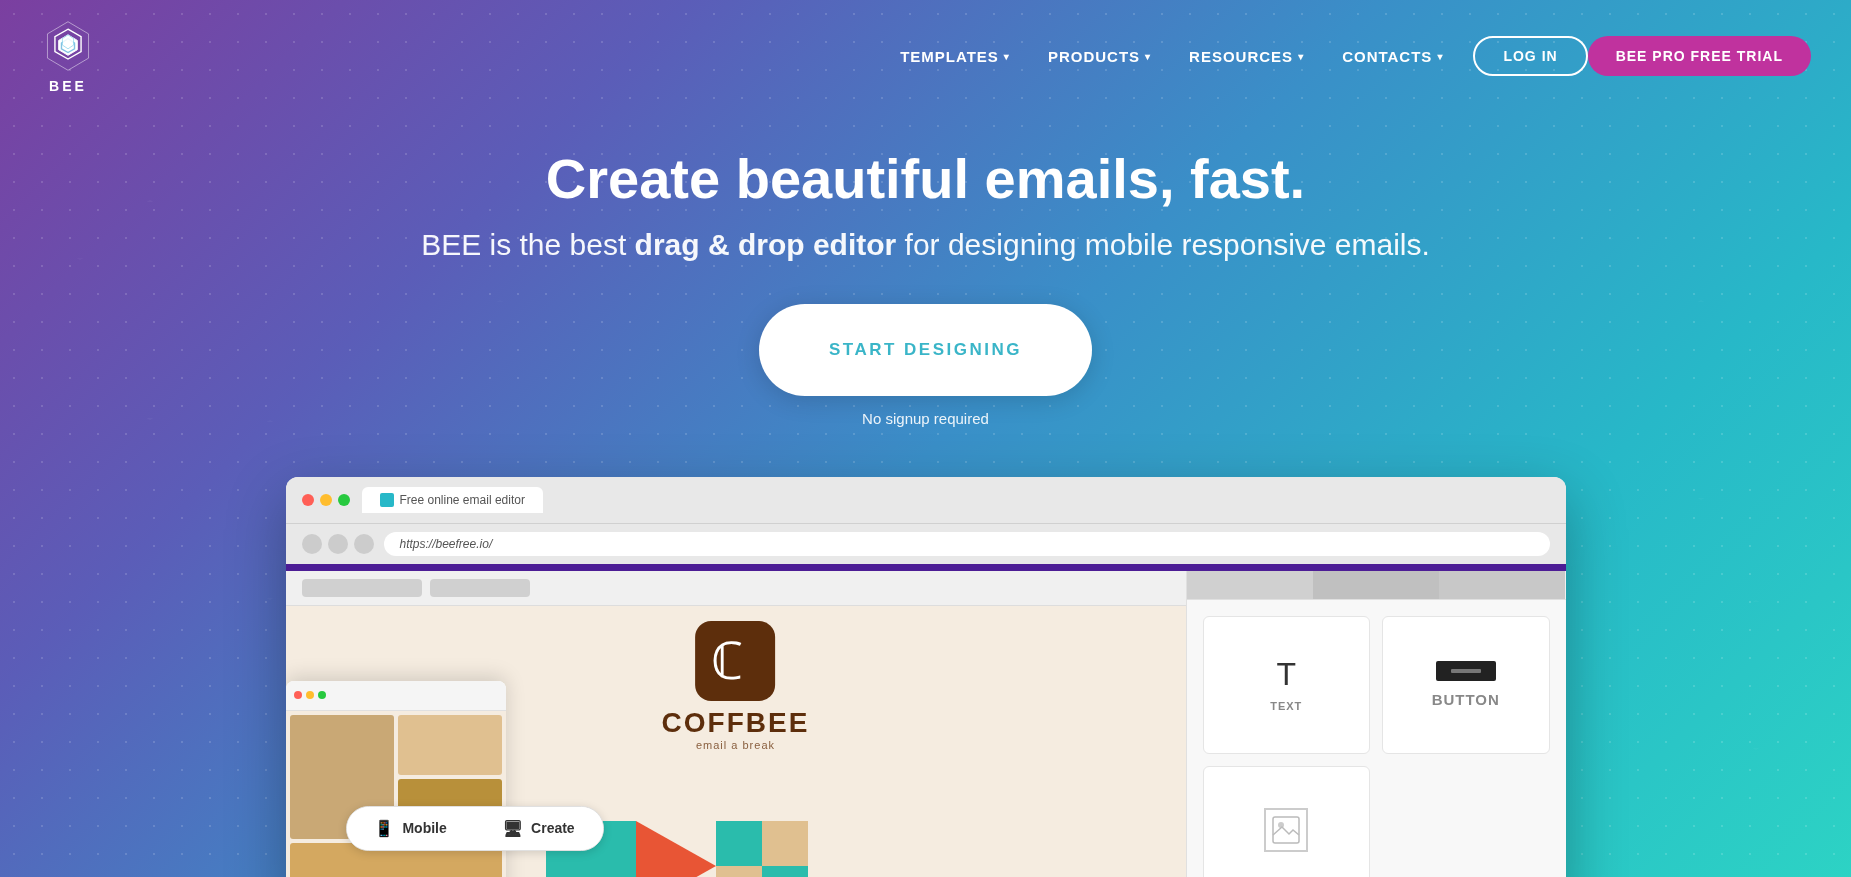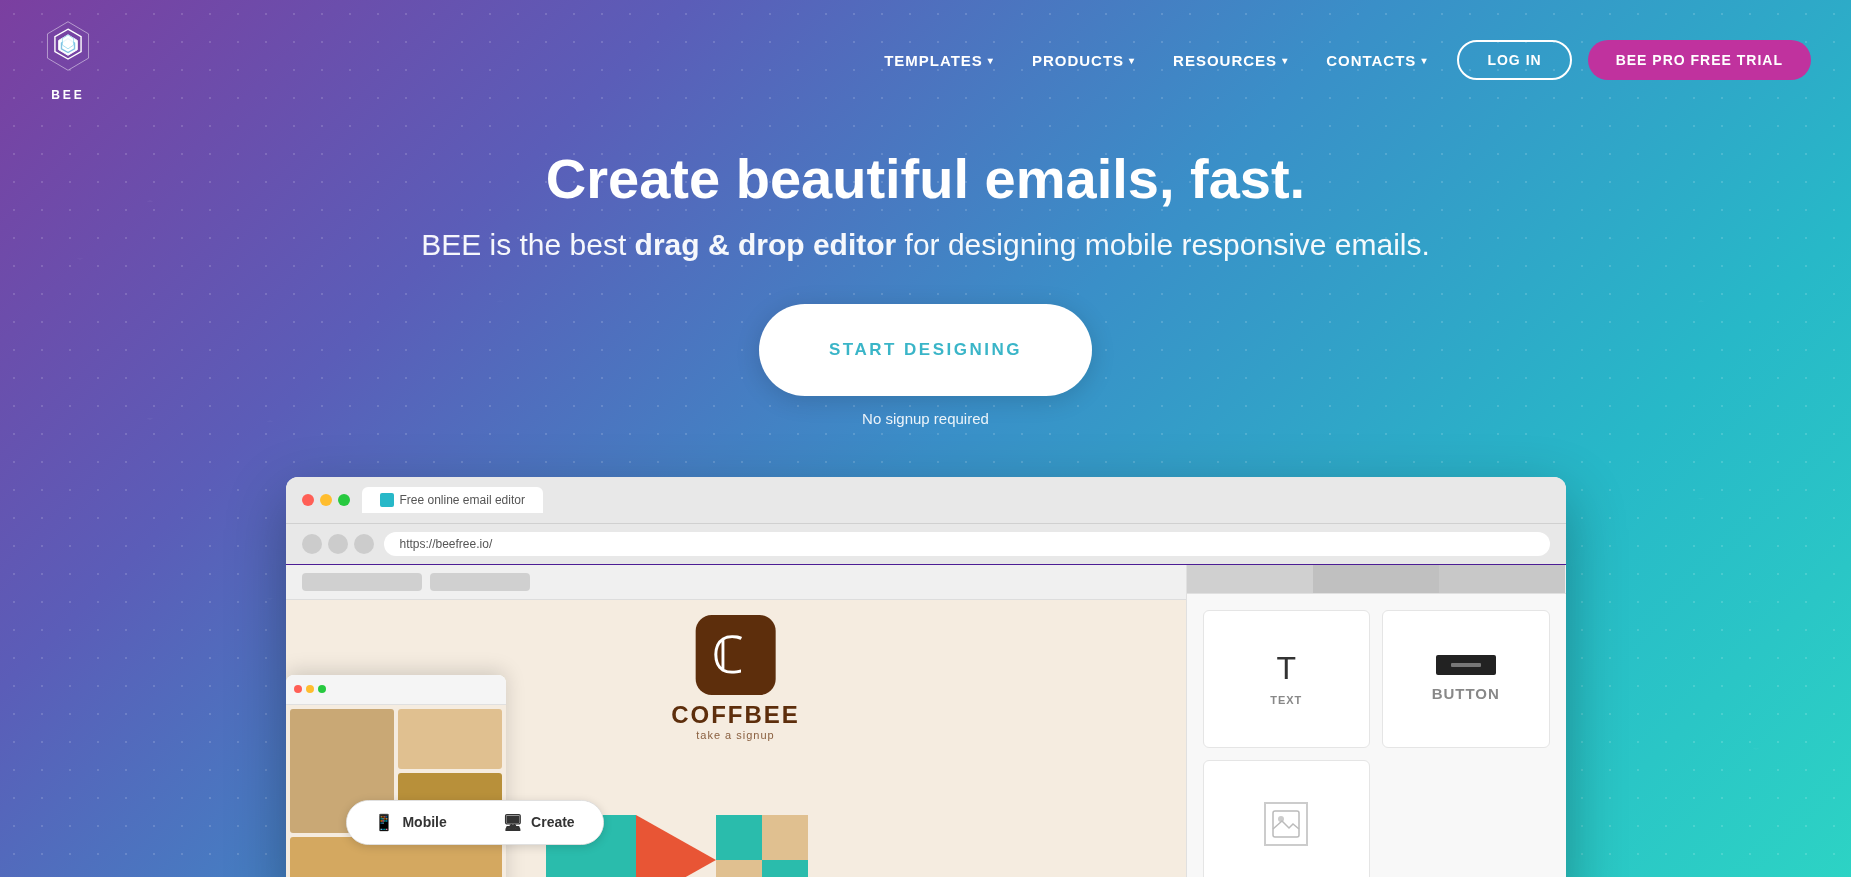--- a/index.html
+++ b/index.html
@@ -18,25 +18,25 @@
     .nav-logo {
       display: flex;
       flex-direction: column;
       align-items: center;
       margin-right: auto;
       color: white;
       text-decoration: none;
     }
     .nav-logo svg { width: 56px; height: 56px; }
     .nav-logo-text {
-      font-size: 12px;
+      font-size: 14px;
       font-weight: bold;
       letter-spacing: 3px;
       color: white;
-      margin-top: 14px;
+      margin-top: 4px;
     }
     .nav-links {
       display: flex;
       align-items: flex-end;
       gap: 38px;
       margin-right: 30px;
     }
     .nav-link {
       color: white;
       text-decoration: none;
@@ -48,21 +48,20 @@
       gap: 5px;
       text-transform: uppercase;
     }
     .nav-link .chevron {
       font-size: 10px;
       margin-top: 1px;
     }
     .nav-actions {
       display: flex;
       align-items: center;
-      gap: 16px;
     }
     .btn-login {
       color: white;
       border: 2px solid white;
       background: transparent;
       border-radius: 50px;
       padding: 10px 28px;
       font-size: 14px;
       font-weight: 700;
       letter-spacing: 1px;
@@ -208,21 +207,22 @@
       background: #27b8c8;
       border-radius: 2px;
       display: inline-block;
     }
     .browser-address-bar {
       background: #e8e8e8;
       display: flex;
       align-items: center;
       padding: 8px 16px;
       gap: 10px;
-      border-bottom: 1px solid #4c1d95;
+      border-bottom: 7px solid #4c1d95;
+      font-style: italic;
     }
     .browser-nav-btns {
       display: flex; gap: 6px;
     }
     .browser-nav-btn {
       width: 20px; height: 20px;
       background: #ccc;
       border-radius: 50%;
       display: inline-block;
     }
@@ -305,21 +305,21 @@
       background: #5d2e0c;
       border-radius: 16px;
       display: flex;
       align-items: center;
       justify-content: center;
       font-size: 48px;
       color: white;
       margin-bottom: 6px;
     }
     .coffbee-name {
-      font-size: 24px;
+      font-size: 28px;
       font-weight: 900;
       color: #5d2e0c;
       letter-spacing: 2px;
       text-align: center;
     }
     .coffbee-tagline {
       font-size: 11px;
       color: #8a6040;
       letter-spacing: 1px;
     }
@@ -534,21 +534,21 @@
         </div>
 
         <div class="coffbee-logo">
           <div class="coffbee-icon">
             <svg width="56" height="56" viewBox="0 0 56 56" fill="white" xmlns="http://www.w3.org/2000/svg">
 
               <text x="4" y="46" font-size="52" font-family="serif" fill="white">ℂ</text>
             </svg>
           </div>
           <div class="coffbee-name">COFFBEE</div>
-          <div class="coffbee-tagline">take a signup</div>
+          <div class="coffbee-tagline">email a break</div>
         </div>
 
         <div style="position:absolute;bottom:0;left:260px;display:flex;align-items:flex-end;gap:0;">
 
           <div style="width:90px;height:90px;background:#2abcac;"></div>
 
           <div style="width:0;height:0;border-top:45px solid transparent;border-bottom:45px solid transparent;border-left:80px solid #e85535;"></div>
 
           <div style="width:92px;height:90px;display:grid;grid-template-columns:1fr 1fr;grid-template-rows:1fr 1fr;">
             <div style="background:#2abcac;"></div>

